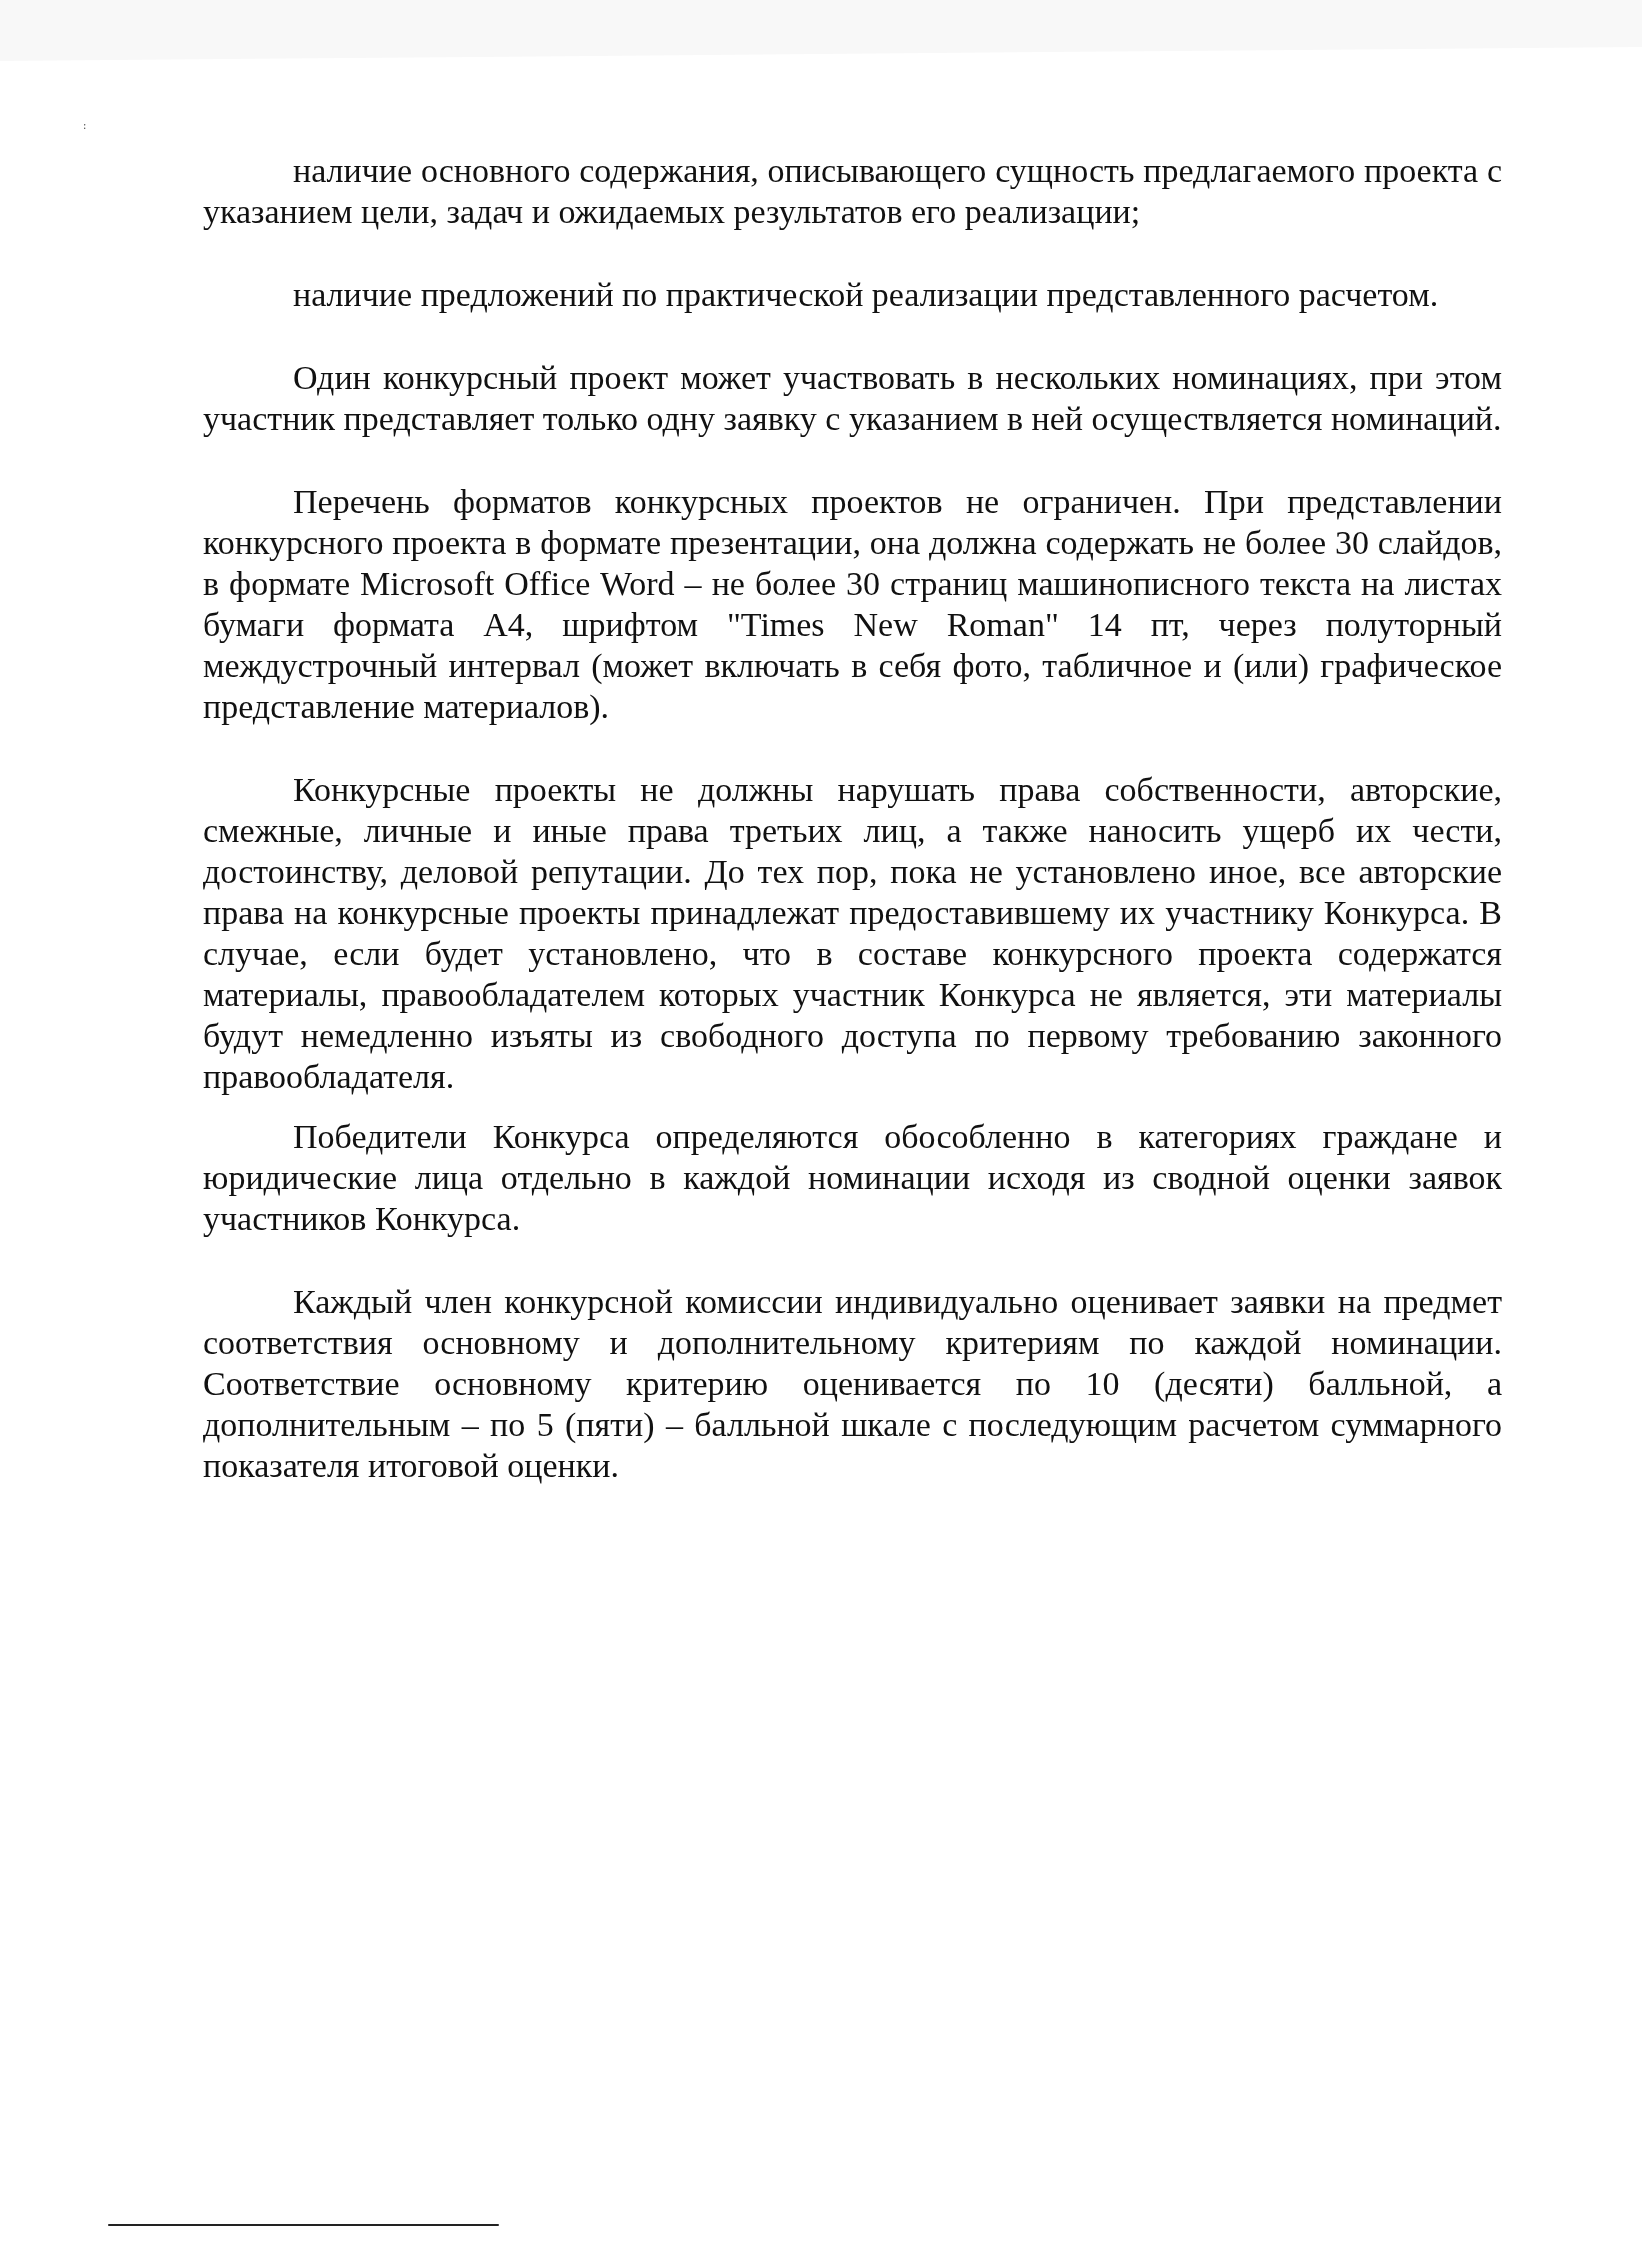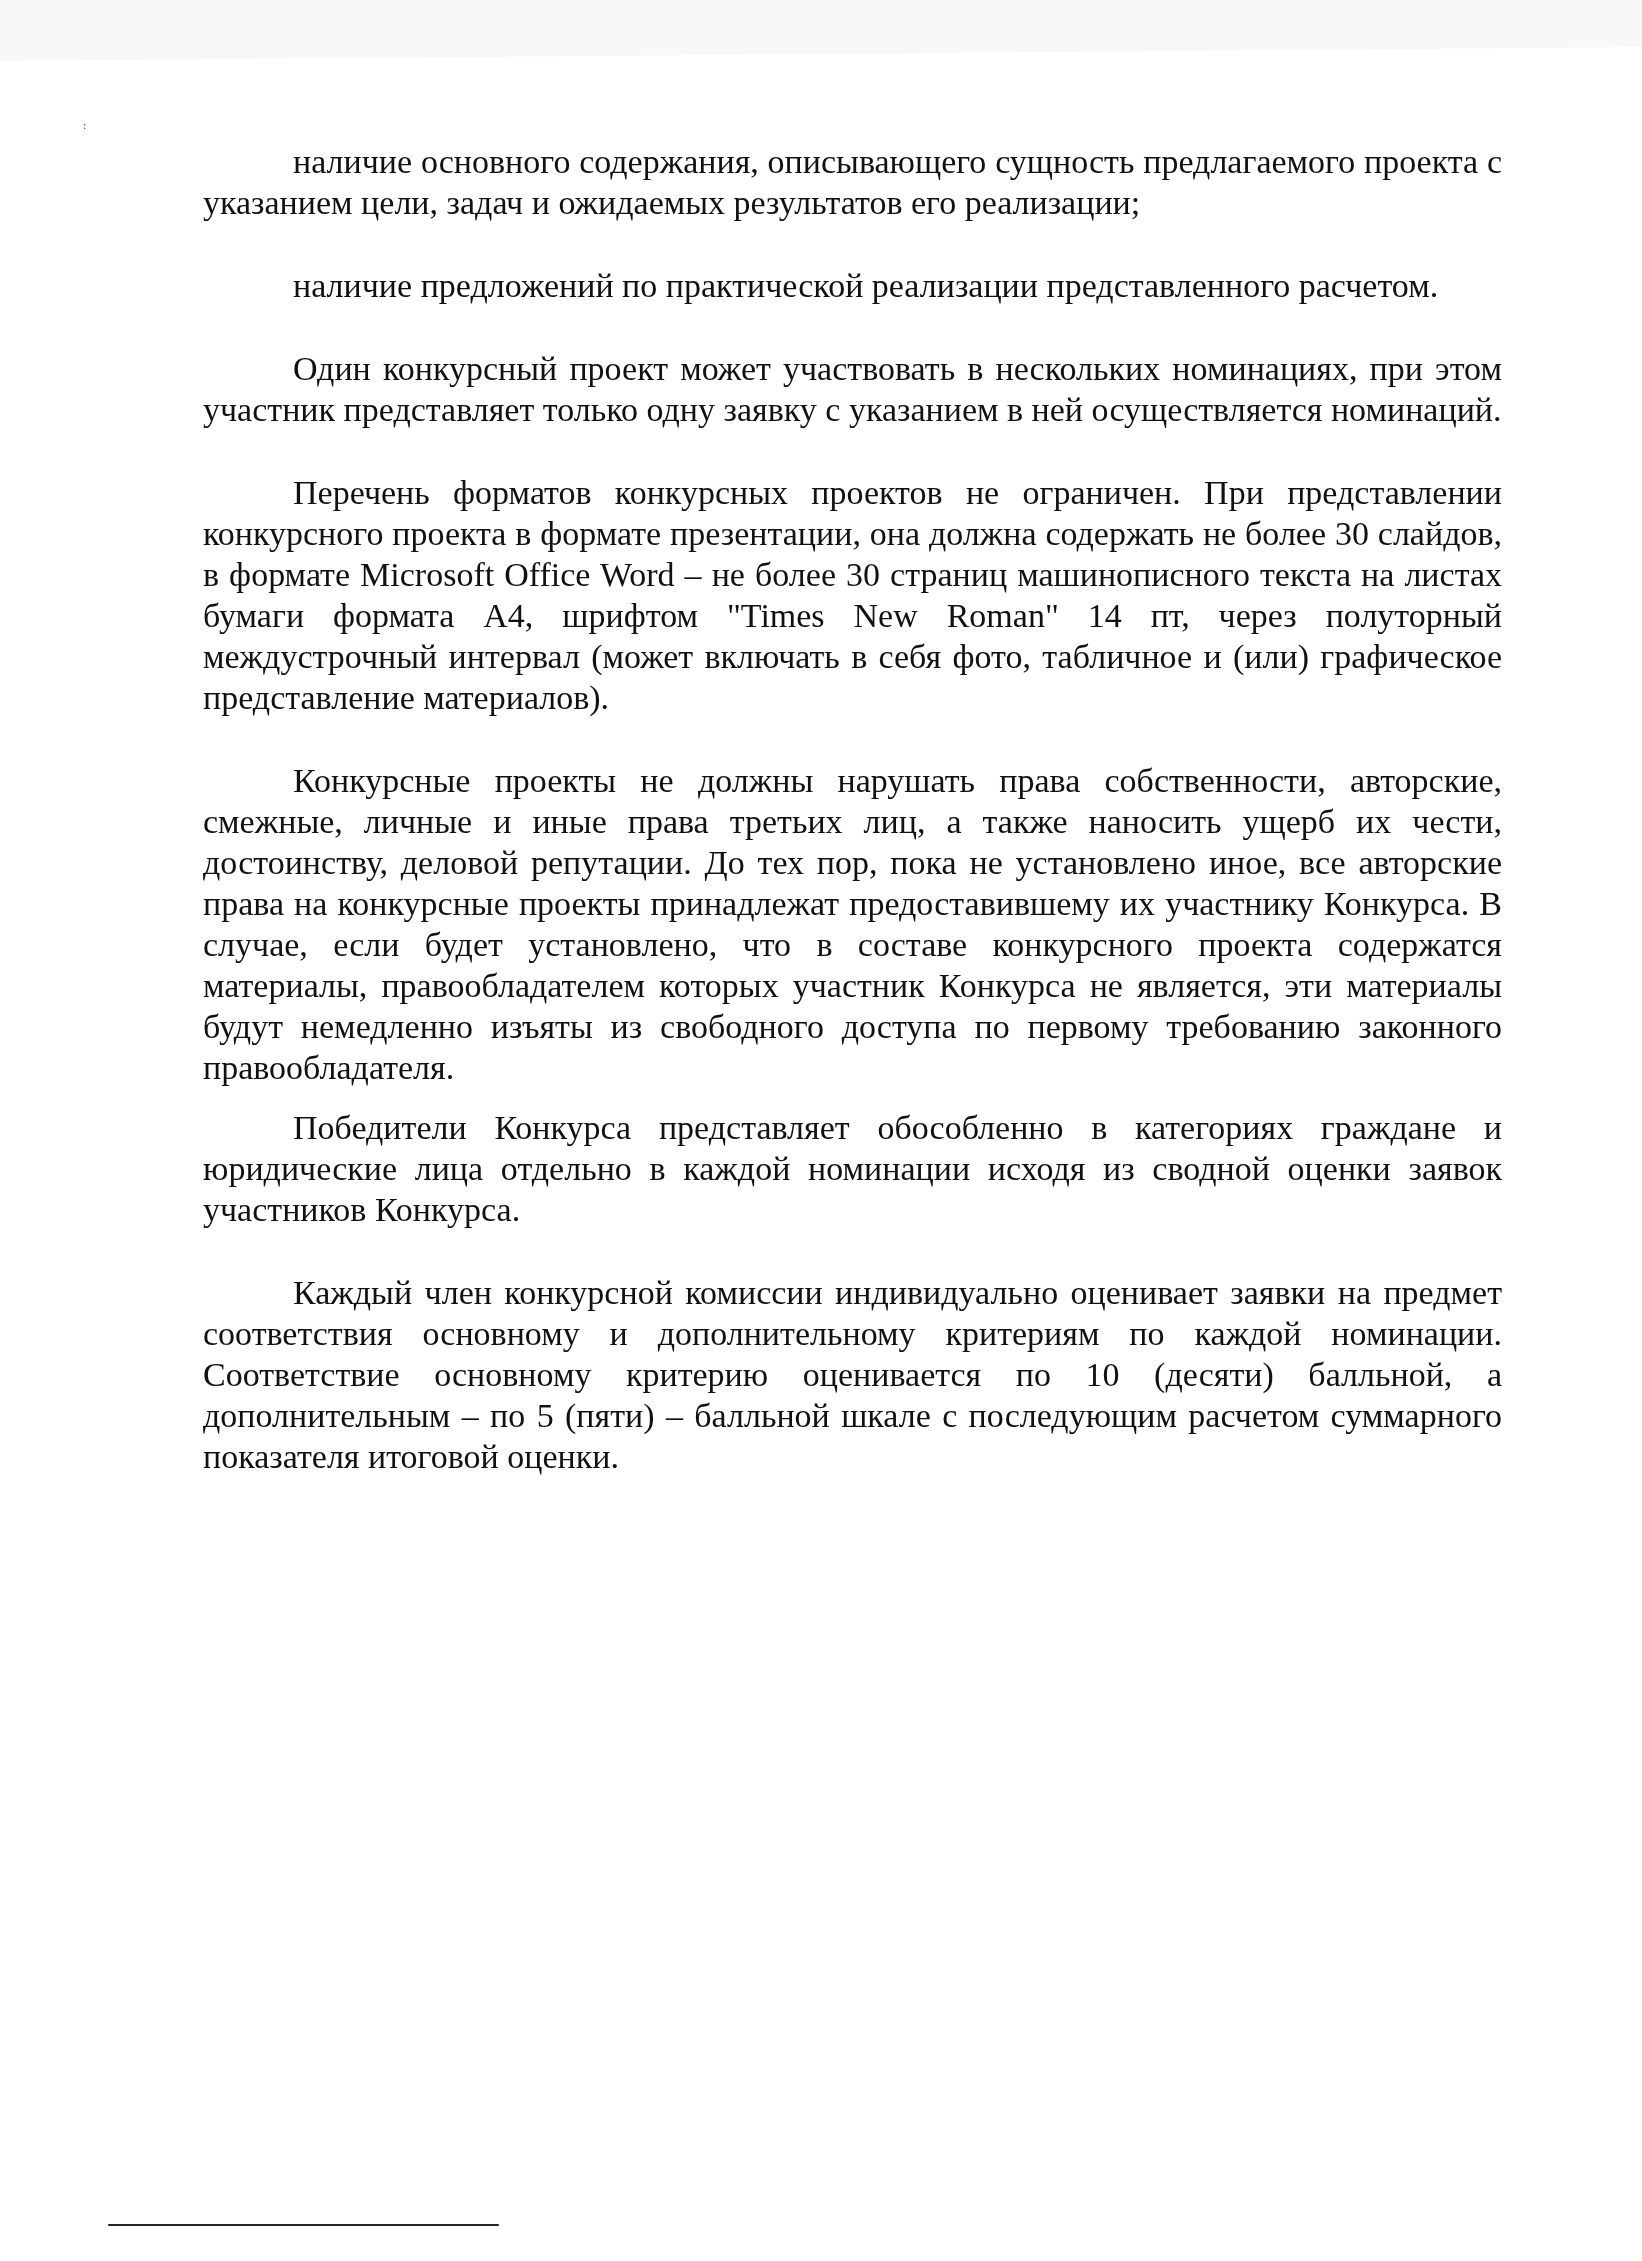--- a/index.html
+++ b/index.html
@@ -37,21 +37,21 @@
       width: 6.6px;
       height: 13px;
       color: #555;
       font-family: "Liberation Serif", serif;
       font-size: 12.2px;
       line-height: 13px;
     }
     .content {
       position: absolute;
       left: 203px;
-      top: 141px;
+      top: 150px;
       width: 1299px;
       font-family: "Liberation Serif", serif;
       font-size: 34px;
       line-height: 41px;
       color: #111;
       text-align: justify;
     }
     .para {
       margin: 0 0 42px 0;
       text-indent: 90px;
@@ -81,19 +81,19 @@
   <span class="speck">꞉</span>
 
   <div class="content">
     <p class="para">наличие основного содержания, описывающего сущность предлагаемого проекта с указанием цели, задач и ожидаемых результатов его реализации;</p>
     <p class="para">наличие предложений по практической реализации представленного расчетом.</p>
     <p class="para">Один конкурсный проект может участвовать в нескольких номинациях, при этом участник представляет только одну заявку с указанием в ней осуществляется номинаций.</p>
     <p class="para">Перечень форматов конкурсных проектов не ограничен. При представлении конкурсного проекта в формате презентации, она должна содержать не более 30 слайдов, в формате Microsoft Office Word – не более 30 страниц машинописного текста на листах бумаги формата А4, шрифтом "Times New Roman" 14 пт, через полуторный междустрочный интервал (может включать в себя фото, табличное и (или) графическое представление материалов).</p>
     <p class="para" style="margin-bottom:19px;">Конкурсные проекты не должны нарушать права собственности, авторские, смежные, личные и иные права третьих лиц, а также наносить ущерб их чести, достоинству, деловой репутации. До тех пор, пока не установлено иное, все авторские права на конкурсные проекты принадлежат предоставившему их участнику Конкурса. В случае, если будет установлено, что в составе конкурсного проекта содержатся материалы, правообладателем которых участник Конкурса не является, эти материалы будут немедленно изъяты из свободного доступа по первому требованию законного правообладателя.</p>
 
 
-    <p class="para">Победители Конкурса представляет обособленно в категориях граждане и юридические лица отдельно в каждой номинации исходя из сводной оценки заявок участников Конкурса.</p>
+    <p class="para">Победители Конкурса определяются обособленно в категориях граждане и юридические лица отдельно в каждой номинации исходя из сводной оценки заявок участников Конкурса.</p>
     <p class="para">Каждый член конкурсной комиссии индивидуально оценивает заявки на предмет соответствия основному и дополнительному критериям по каждой номинации. Соответствие основному критерию оценивается по 10 (десяти) балльной, а дополнительным – по 5 (пяти) – балльной шкале с последующим расчетом суммарного показателя итоговой оценки.</p>
   </div>
 
   <div class="footnote-rule"></div>
 </div>
 
 
 </body></html>

